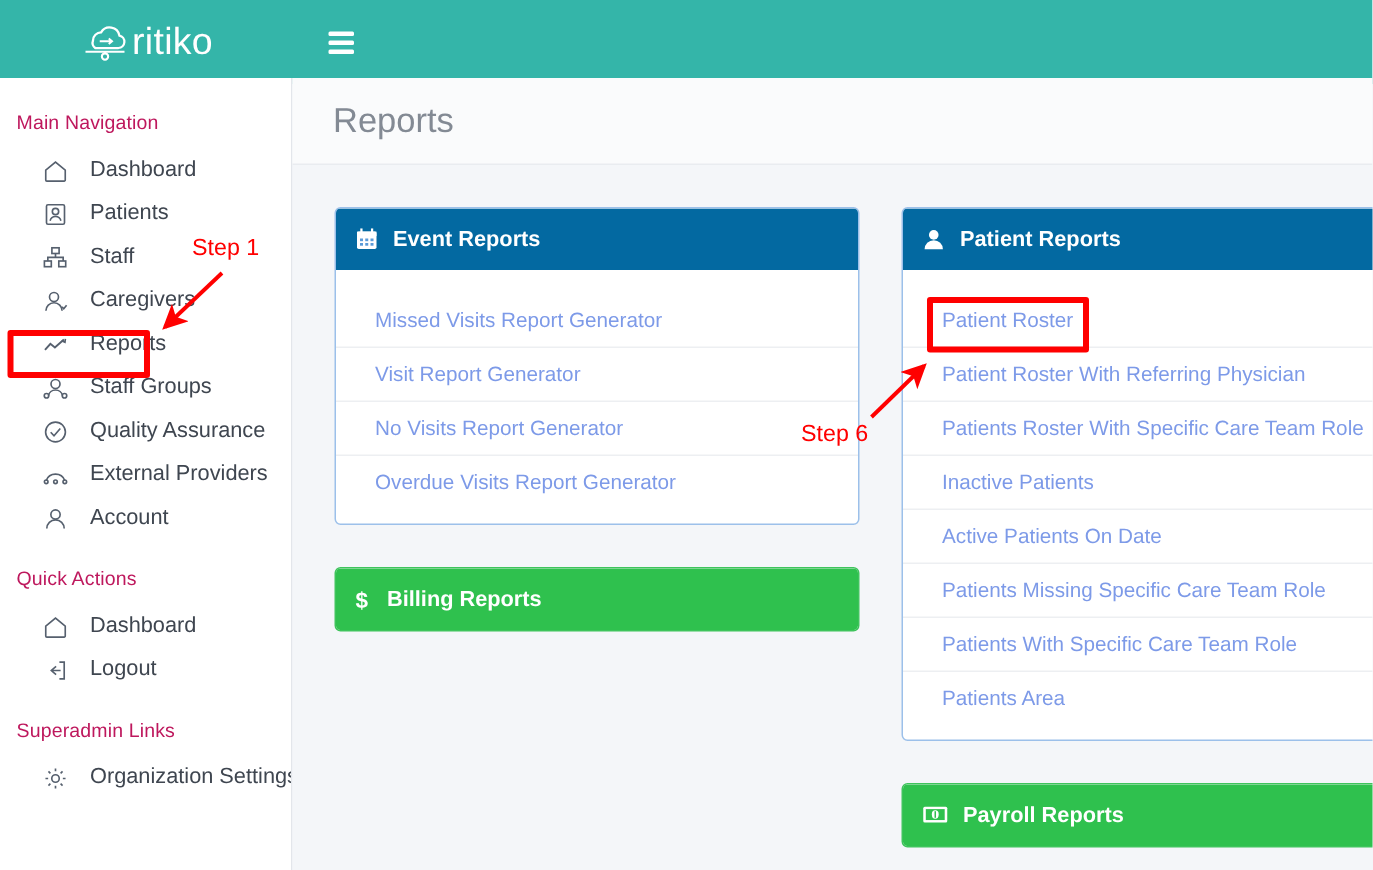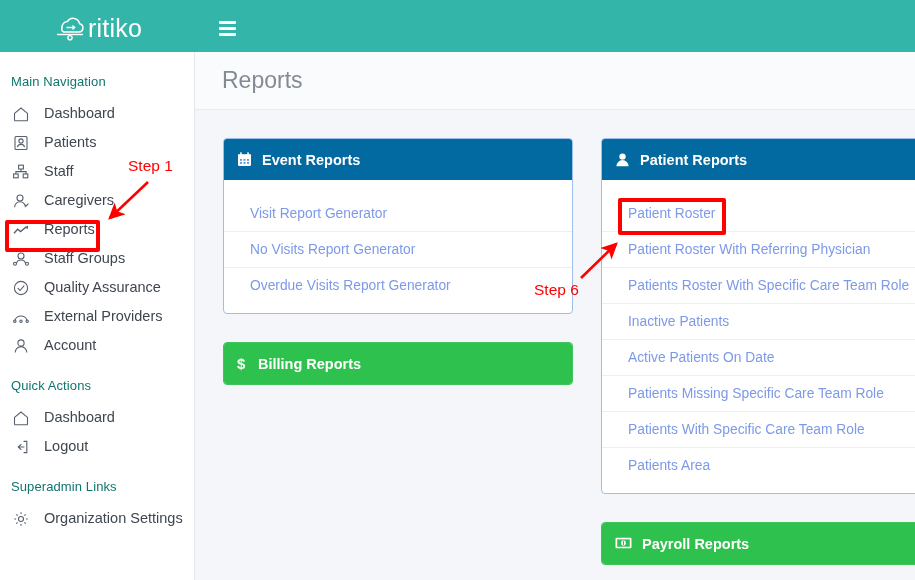--- a/index.html
+++ b/index.html
@@ -42,26 +42,26 @@
   
   .sidebar {
     position: absolute; top: 52px; left: 0;
     width: 195px; height: 528px;
     background: #ffffff;
     border-right: 1px solid #e3e6eb;
     padding-top: 16px;
     overflow: hidden;
   }
   .nav-heading {
-    color: #0f766e; font-size: 13px;
+    color: #be185d; font-size: 13px;
     padding: 6px 0 10px 11px; letter-spacing: .1px;
   }
   .nav-item {
     display: flex; align-items: center;
-    height: 29px; padding-left: 12px;
+    height: 29px; padding-left: 28px;
     gap: 14px; cursor: pointer;
     text-decoration: none;
   }
   .nav-item .ic {
     width: 18px; height: 18px; flex: 0 0 18px;
     display: flex; align-items: center; justify-content: center;
     color: #56606e;
   }
   .nav-item .ic svg { display:block; }
   .nav-label {
@@ -313,20 +313,21 @@
                   <rect x="3" y="10" width="2" height="1.8" fill="#5b9bd8"></rect>
                   <rect x="6.5" y="10" width="2" height="1.8" fill="#5b9bd8"></rect>
                   <rect x="10" y="10" width="2" height="1.8" fill="#5b9bd8"></rect>
                   <rect x="3.2" y="0.3" width="1.5" height="3" fill="#ffffff"></rect>
                   <rect x="10.3" y="0.3" width="1.5" height="3" fill="#ffffff"></rect>
                 </svg>
             </span>
             <span>Event Reports</span>
           </div>
           <div class="card-body pad-top">
+            <a class="rep-item">Missed Visits Report Generator</a>
             <a class="rep-item">Visit Report Generator</a>
             <a class="rep-item">No Visits Report Generator</a>
             <a class="rep-item last">Overdue Visits Report Generator</a>
           </div>
         </div>
 
         <div class="card green">
           <div class="card-head green">
             <span class="hic">
               <svg width="11" height="16" viewBox="0 0 11 16">

